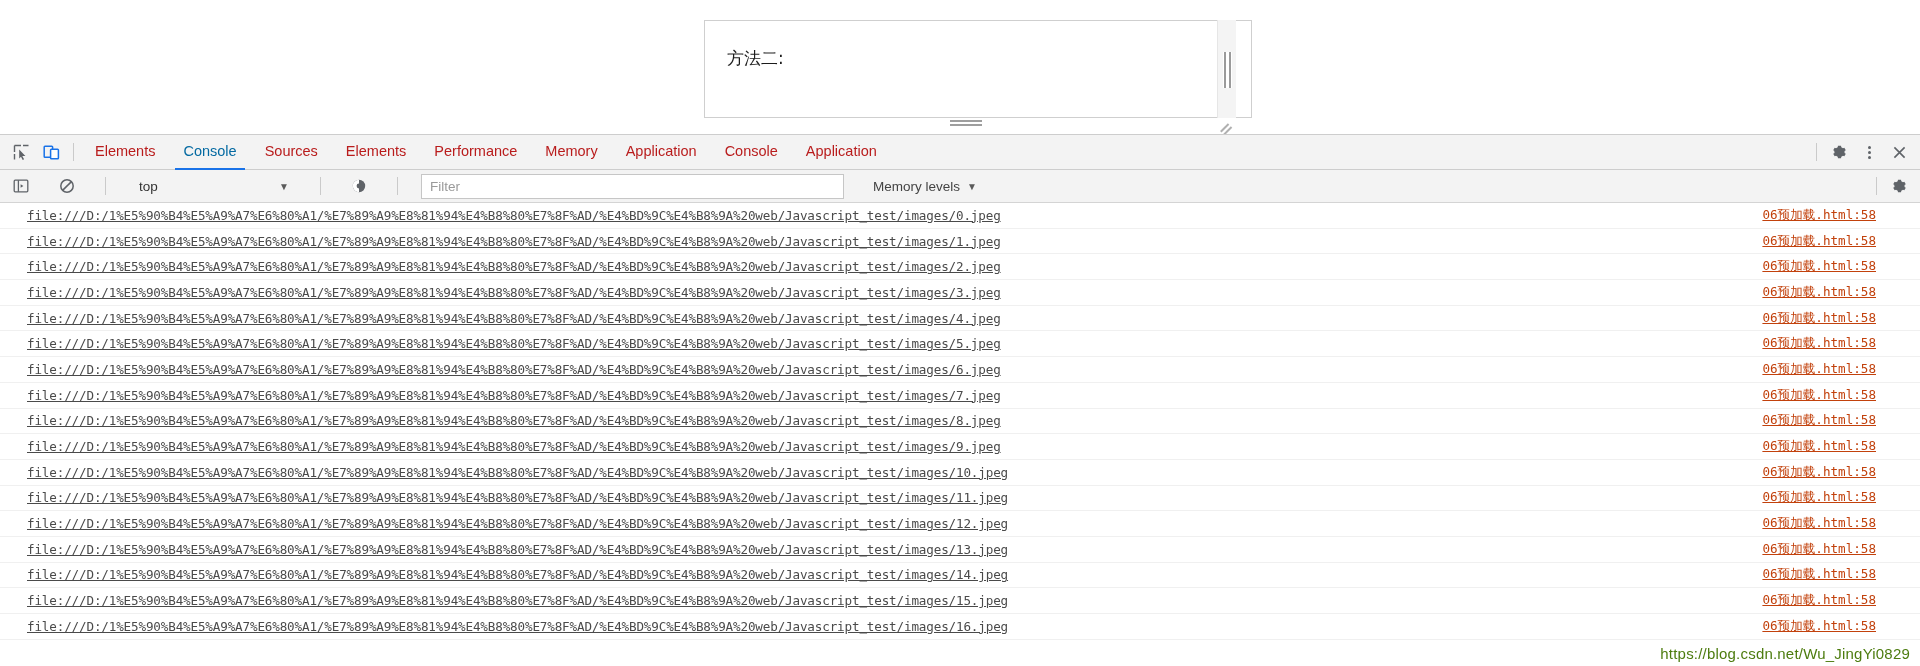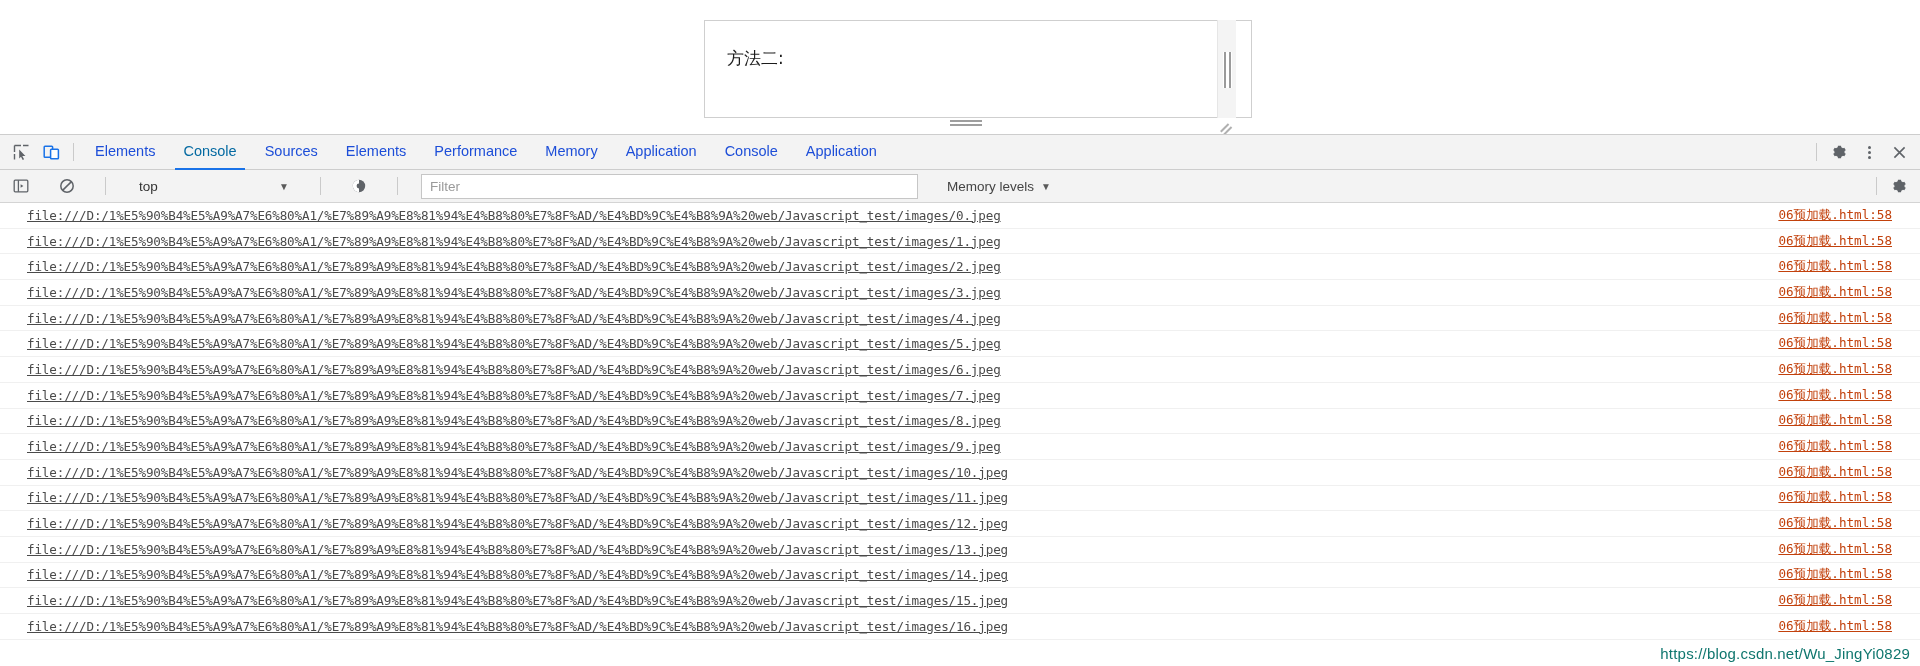--- a/index.html
+++ b/index.html
@@ -144,21 +144,21 @@
   .dt-sep {
     width: 1px;
     height: 18px;
     background: #cacaca;
     margin: 0 7px;
     flex: 0 0 auto;
   }
   .dt-tab {
     position: relative;
     font-size: 14.5px;
-    color: #1d4ed8;
+    color: #b91c1c;
     padding: 8px 14px 9px;
     flex: 0 0 auto;
     line-height: 17px;
   }
   .dt-tab.active { color: #0369a1; }
   .dt-tab.active::after {
     content: "";
     position: absolute;
     left: 6px; right: 6px; bottom: -1px;
     height: 2.5px;
@@ -194,21 +194,21 @@
     flex: 0 0 auto;
   }
   #context-select .caret {
     position: absolute;
     right: 8px; top: 50%;
     transform: translateY(-50%);
     font-size: 10px;
     color: #5a5a5a;
   }
   #filter-input {
-    width: 497px;
+    width: 423px;
     height: 25px;
     background: #ffffff;
     border: 1px solid #c6c6c6;
     font-size: 13.5px;
     color: #333;
     padding: 0 8px;
     font-family: "Liberation Sans", sans-serif;
     flex: 0 0 auto;
   }
   #filter-input::placeholder { color: #9a9a9a; }
@@ -236,21 +236,21 @@
     overflow: hidden;
     background: #ffffff;
   }
   .console-row {
     position: relative;
     height: 25.7px;
     border-bottom: 1px solid #f0f0f0;
     display: flex;
     align-items: center;
     padding-left: 27px;
-    padding-right: 8px;
+    padding-right: 24px;
   }
   .console-url {
     font-family: "DejaVu Sans Mono", "Liberation Mono", monospace;
     font-size: 12.6px;
     letter-spacing: -0.15px;
     color: #4a4a4a;
     text-decoration: underline;
     white-space: nowrap;
   }
   .console-source {
@@ -262,21 +262,21 @@
     white-space: nowrap;
     padding-right: 20px;
   }
 
   
   #watermark {
     position: absolute;
     right: 10px;
     bottom: 4px;
     font-size: 15px;
-    color: #0f766e;
+    color: #4d7c0f;
     font-family: "Liberation Sans", sans-serif;
     letter-spacing: 0.2px;
     pointer-events: none;
   }
   svg { display: block; }
 </style>
 </head>
 <body>
 
 <div id="page-viewport">

